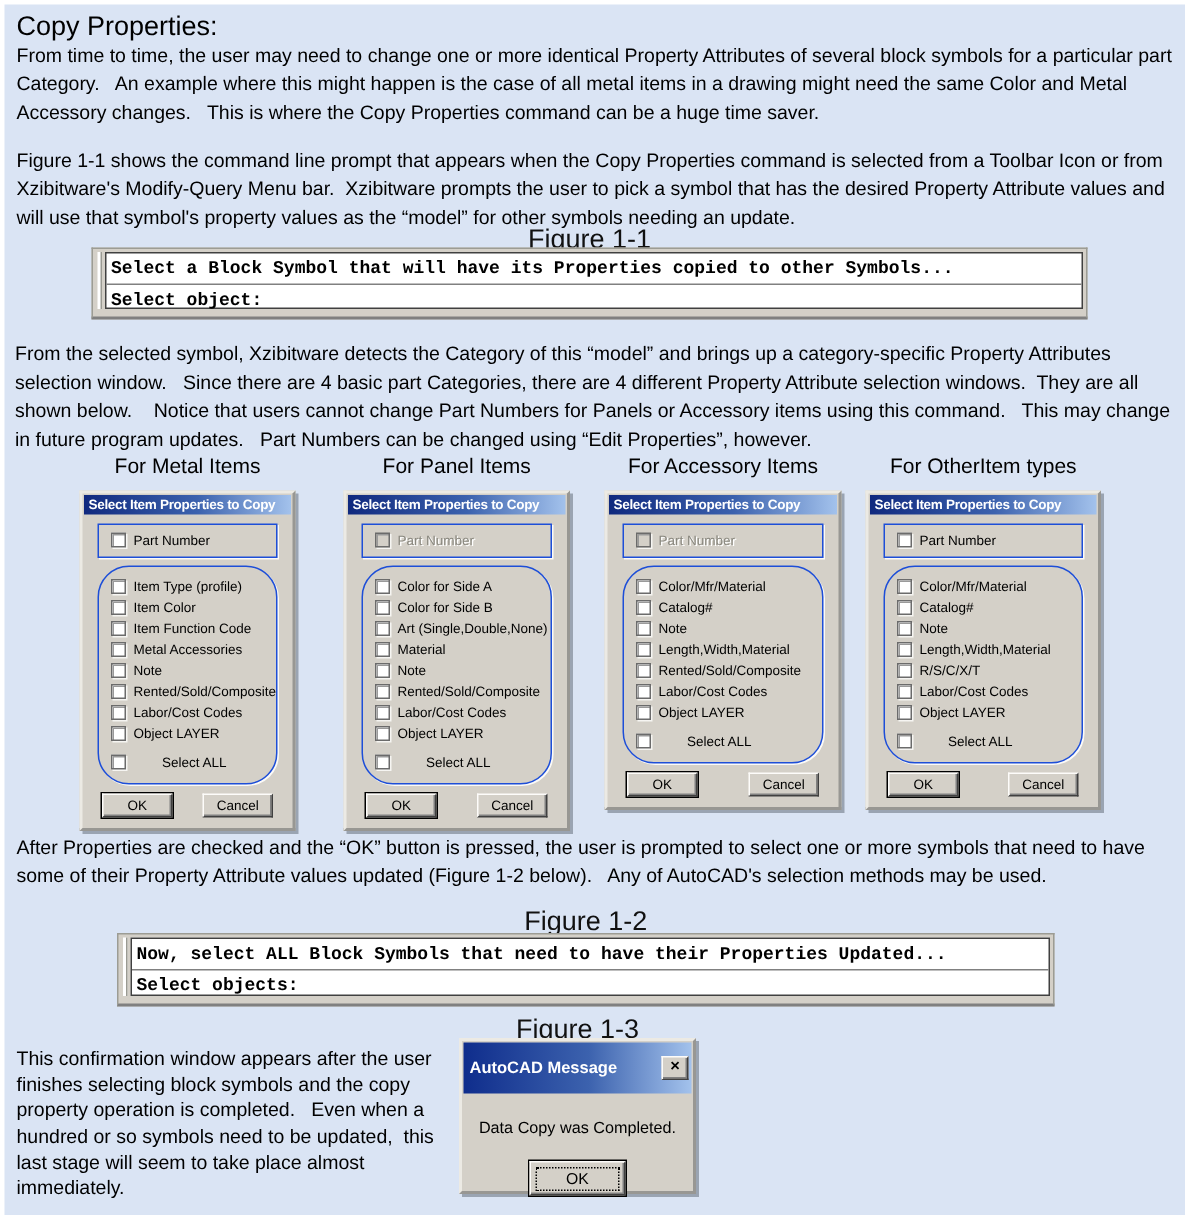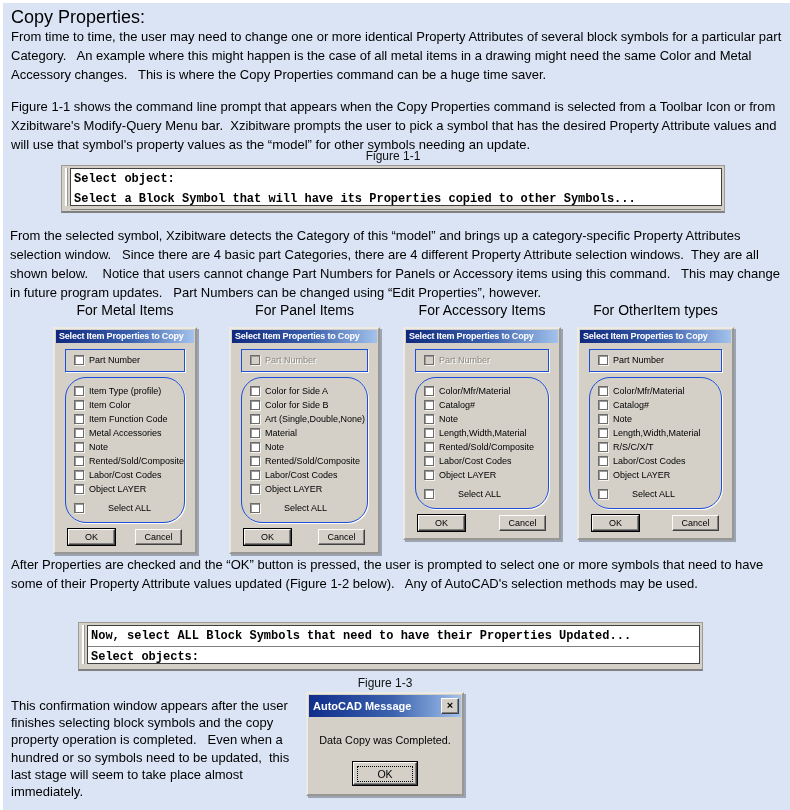--- a/index.html
+++ b/index.html
@@ -7,21 +7,21 @@
     width:790px;height:810px;position:relative;background:#ffffff;
     font-family:"Liberation Sans", sans-serif;color:#000;overflow:hidden;
   }
   .page{
     position:absolute;left:3px;top:3px;width:787px;height:807px;
     background:#dae4f4;
   }
   
   .para{position:absolute;font-size:13px;line-height:19px;white-space:pre-wrap;}
   .heading{position:absolute;font-size:18px;line-height:19px;}
-  .caption{position:absolute;font-size:12px;text-align:center;color:#111;}
+  .caption{position:absolute;font-size:18px;text-align:center;color:#111;}
   
   .cmd-window{
     position:absolute;background:#d4d0c8;
     border:1px solid #9c9c94;border-bottom:2px solid #808080;
     padding:2px 2px 5px 8px;box-sizing:border-box;
   }
   .cmd-window::before{
     content:'';position:absolute;left:3px;top:2px;bottom:5px;width:2px;
     background:#fff;border-right:1px solid #9a9a92;
   }
@@ -70,21 +70,21 @@
     box-shadow:inset -1px -1px 0 #808080;font-family:inherit;padding:0;cursor:default;
   }
   .btn.default{box-shadow:inset -1px -1px 0 #808080,0 0 0 1px #000;}
   
   .msg-win{
     position:absolute;left:303px;top:689px;width:158px;height:104px;
     background:#d4d0c8;border:2px outset #eceae4;box-shadow:2px 2px 0 #9aa4b2;
     box-sizing:border-box;
   }
   .msg-titlebar{
-    height:22px;margin:1px;display:flex;align-items:center;justify-content:space-between;
+    height:34px;margin:1px;display:flex;align-items:center;justify-content:space-between;
     background:linear-gradient(90deg,#0f2d8c 0%,#3c62ae 55%,#a3c2ec 100%);
     color:#fff;font-weight:bold;font-size:11px;padding:0 2px 0 4px;
   }
   .close-btn{
     width:16px;height:14px;background:#d4d0c8;color:#000;
     border:1px solid;border-color:#fdfcfa #404040 #404040 #fdfcfa;
     box-shadow:inset -1px -1px 0 #808080;
     font-size:11px;font-weight:bold;line-height:12px;text-align:center;cursor:default;
   }
   .msg-text{margin-top:17px;text-align:center;font-size:10.8px;}
@@ -107,22 +107,22 @@
   <div class="heading" style="left:8px;top:5px;">Copy Properties:</div>
 
   <div class="para" style="left:8px;top:24px;width:774px;">From time to time, the user may need to change one or more identical Property Attributes of several block symbols for a particular part Category.&nbsp;&nbsp; An example where this might happen is the case of all metal items in a drawing might need the same Color and Metal Accessory changes.&nbsp;&nbsp; This is where the Copy Properties command can be a huge time saver.</div>
 
   <div class="para" style="left:8px;top:94px;width:774px;">Figure 1-1 shows the command line prompt that appears when the Copy Properties command is selected from a Toolbar Icon or from Xzibitware's Modify-Query Menu bar.&nbsp; Xzibitware prompts the user to pick a symbol that has the desired Property Attribute values and will use that symbol's property values as the “model” for other symbols needing an update.</div>
 
   <div class="caption" style="left:58px;top:146px;width:664px;">Figure 1-1</div>
 
   <div class="cmd-window" style="left:58px;top:162px;width:664px;height:48px;">
     <div class="cmd-inner">
+      <div class="cmd-line first">Select a Block Symbol that will have its Properties copied to other Symbols...</div>
       <div class="cmd-line">Select object:</div>
-      <div class="cmd-line first">Select a Block Symbol that will have its Properties copied to other Symbols...</div>
     </div>
   </div>
 
   <div class="para" style="left:7px;top:223px;width:779px;">From the selected symbol, Xzibitware detects the Category of this “model” and brings up a category-specific Property Attributes selection window.&nbsp;&nbsp; Since there are 4 basic part Categories, there are 4 different Property Attribute selection windows.&nbsp; They are all shown below.&nbsp;&nbsp;&nbsp; Notice that users cannot change Part Numbers for Panels or Accessory items using this command.&nbsp;&nbsp; This may change in future program updates.&nbsp;&nbsp; Part Numbers can be changed using “Edit Properties”, however.</div>
 
   <div id="dialogs-row">
       <div class="col col-1">
     <div class="col-header">For Metal Items</div>
     <div class="win">
       <div class="titlebar">
@@ -335,20 +335,21 @@
       <div class="btn-row">
         <button class="btn default">OK</button>
         <button class="btn">Cancel</button>
       </div>
     </div>
   </div>
     </div>
 
   <div class="para" style="left:8px;top:552px;width:772px;">After Properties are checked and the “OK” button is pressed, the user is prompted to select one or more symbols that need to have some of their Property Attribute values updated (Figure 1-2 below).&nbsp;&nbsp; Any of AutoCAD's selection methods may be used.</div>
 
+  <div class="caption" style="left:75px;top:601px;width:625px;">Figure 1-2</div>
 
   <div class="cmd-window" style="left:75px;top:619px;width:625px;height:49px;">
     <div class="cmd-inner">
       <div class="cmd-line first">Now, select ALL Block Symbols that need to have their Properties Updated...</div>
       <div class="cmd-line">Select objects:</div>
     </div>
   </div>
 
   <div class="caption" style="left:303px;top:673px;width:158px;">Figure 1-3</div>
 

